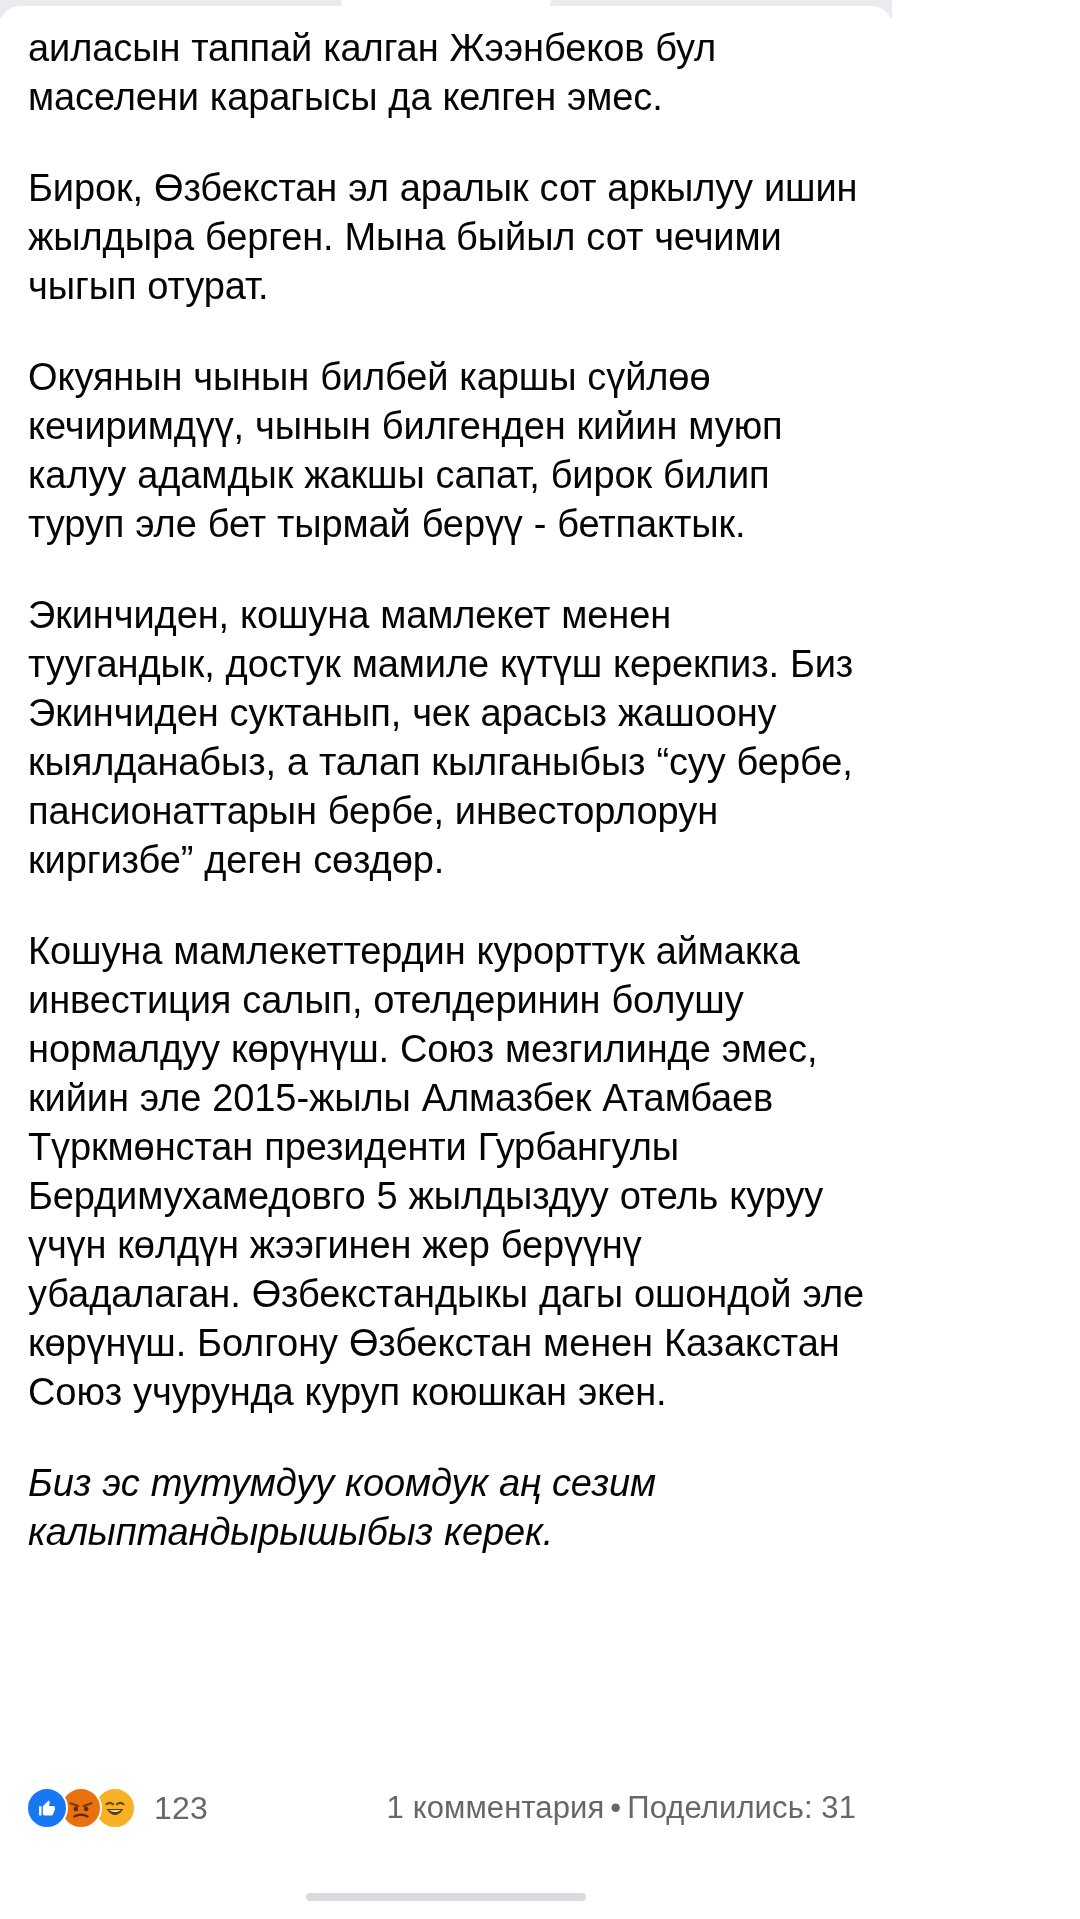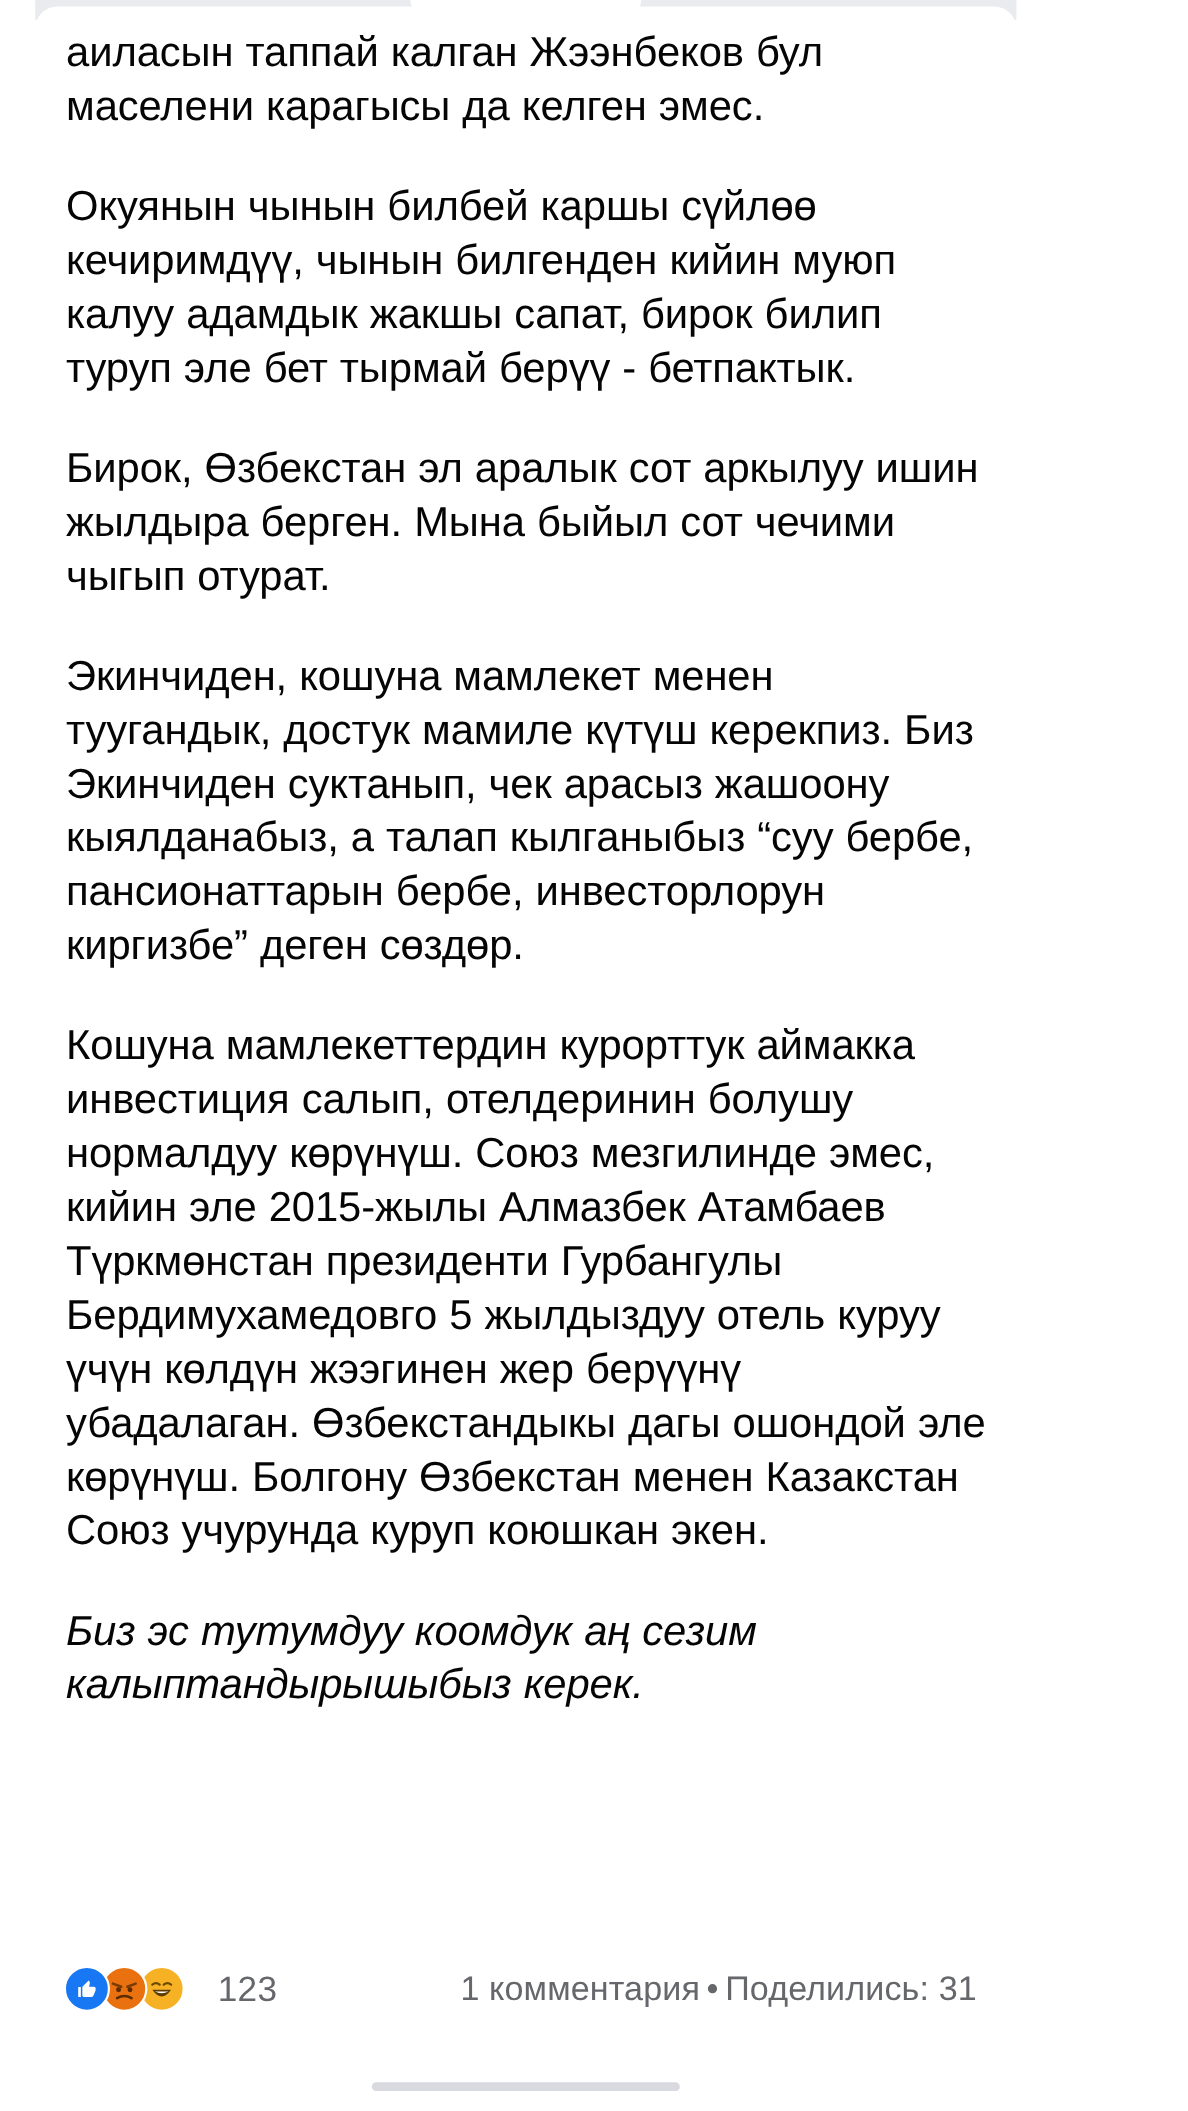--- a/index.html
+++ b/index.html
@@ -15,21 +15,20 @@
     position: relative;
   }
   .screen {
     width: 892px;
     height: 1919px;
     position: relative;
     background: #ffffff;
     box-sizing: border-box;
     display: flex;
     flex-direction: column;
-    margin-left: 32px;
   }
   
   .top-strip {
     height: 18px;
     background: #e9ebee;
     position: relative;
     flex: none;
   }
   .top-strip .sheet {
     position: absolute;
@@ -68,21 +67,21 @@
     padding: 0 26px;
     box-sizing: border-box;
     display: flex;
     align-items: center;
     justify-content: space-between;
     background: #ffffff;
   }
   .reactions {
     display: flex;
     align-items: center;
-    gap: 12px;
+    gap: 0;
   }
   .reaction-icons {
     display: flex;
     align-items: center;
   }
   .rx {
     width: 42px;
     height: 42px;
     border-radius: 50%;
     display: inline-flex;
@@ -169,22 +168,22 @@
 
 <div class="screen">
 
   <div class="top-strip">
     <div class="sheet"></div>
     <div class="notch-pill"></div>
   </div>
 
   <div class="post-body">
     <p class="para">аиласын таппай калган Жээнбеков бул маселени карагысы да келген эмес.</p>
+    <p class="para">Бирок, Өзбекстан эл аралык сот аркылуу ишин жылдыра берген. Мына быйыл сот чечими чыгып отурат.</p>
     <p class="para">Окуянын чынын билбей каршы сүйлөө кечиримдүү, чынын билгенден кийин муюп калуу адамдык жакшы сапат, бирок билип туруп эле бет тырмай берүү - бетпактык.</p>
-    <p class="para">Бирок, Өзбекстан эл аралык сот аркылуу ишин жылдыра берген. Мына быйыл сот чечими чыгып отурат.</p>
     <p class="para">Экинчиден, кошуна мамлекет менен туугандык, достук мамиле күтүш керекпиз. Биз Экинчиден суктанып, чек арасыз жашоону кыялданабыз, а талап кылганыбыз “суу бербе, пансионаттарын бербе, инвесторлорун киргизбе” деген сөздөр.</p>
     <p class="para">Кошуна мамлекеттердин курорттук аймакка инвестиция салып, отелдеринин болушу нормалдуу көрүнүш. Союз мезгилинде эмес, кийин эле 2015-жылы Алмазбек Атамбаев Түркмөнстан президенти Гурбангулы Бердимухамедовго 5 жылдыздуу отель куруу үчүн көлдүн жээгинен жер берүүнү убадалаган. Өзбекстандыкы дагы ошондой эле көрүнүш. Болгону Өзбекстан менен Казакстан Союз учурунда куруп коюшкан экен.</p>
     <p class="para last">Биз эс тутумдуу коомдук аң сезим калыптандырышыбыз керек.</p>
   </div>
 
   <div class="footer">
 
     <div class="reactions">
       <div class="reaction-icons">
         <span class="rx like">

